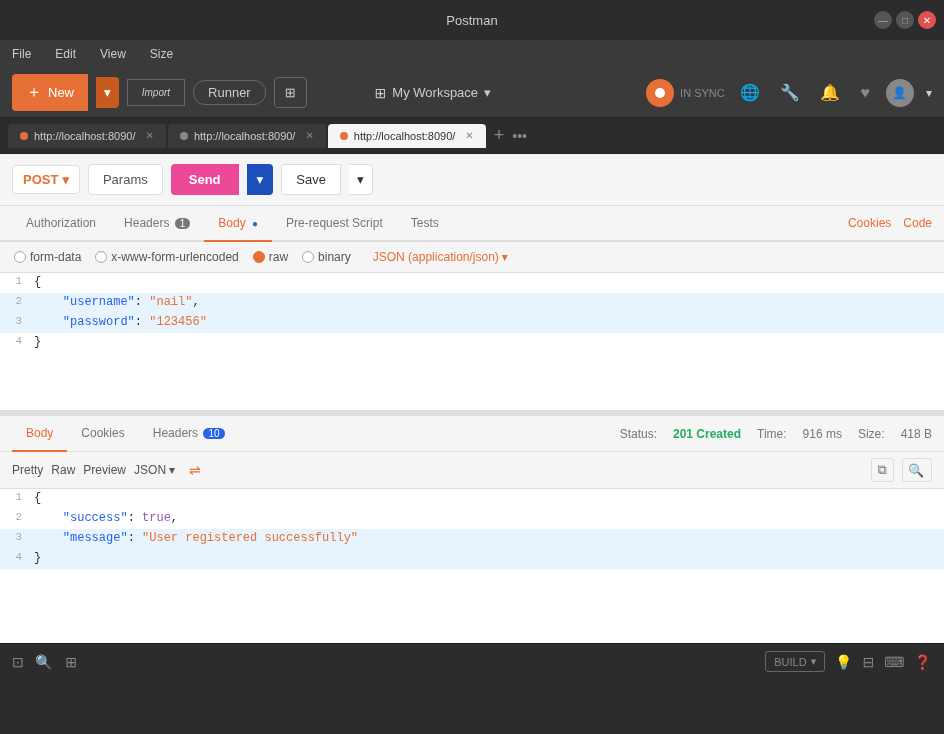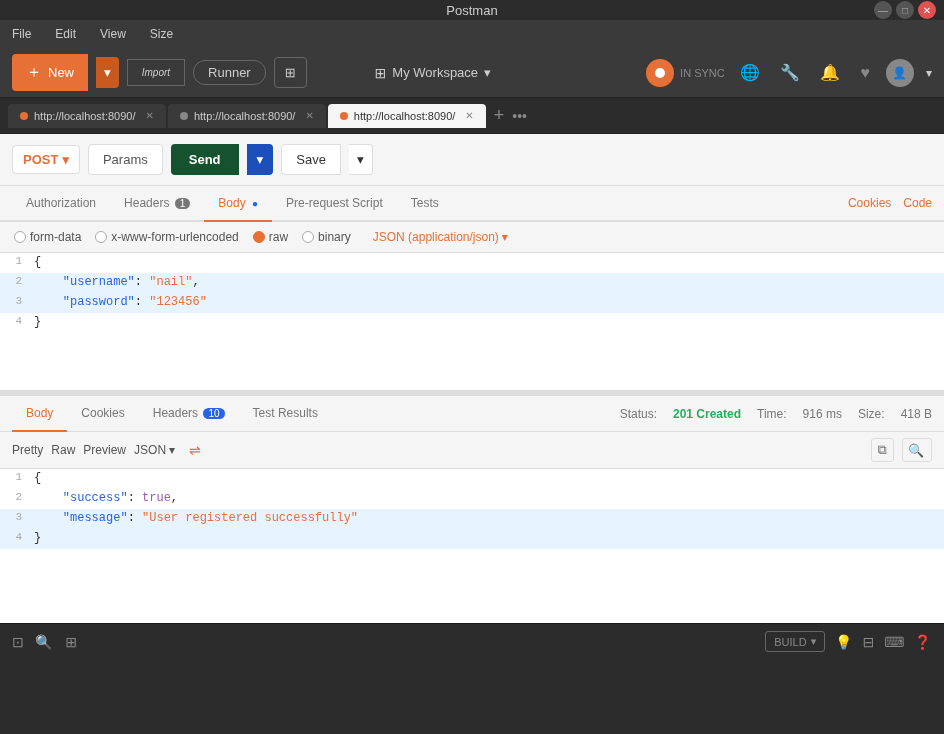--- a/index.html
+++ b/index.html
@@ -1,19 +1,19 @@
 <!DOCTYPE html>
 <html><head>
   <meta charset="utf-8">
   <style>
     * { box-sizing: border-box; margin: 0; padding: 0; }
     body { font-family: -apple-system, BlinkMacSystemFont, 'Segoe UI', sans-serif; font-size: 12px; background: #2c2c2c; color: #ccc; height: 734px; overflow: hidden; }
 
     
-    .titlebar { background: #2c2c2c; height: 20px; display: flex; align-items: center; justify-content: center; position: relative; }
+    .titlebar { background: #2c2c2c; height: 40px; display: flex; align-items: center; justify-content: center; position: relative; }
     .titlebar-title { color: #ccc; font-size: 13px; font-weight: 500; }
     .titlebar-controls { position: absolute; right: 8px; display: flex; gap: 4px; }
     .titlebar-btn { width: 18px; height: 18px; border-radius: 50%; border: none; cursor: pointer; font-size: 10px; display: flex; align-items: center; justify-content: center; }
     .tb-min { background: #555; color: #aaa; }
     .tb-max { background: #555; color: #aaa; }
     .tb-close { background: #e05252; color: #fff; }
 
     
     .menubar { background: #3a3a3a; height: 28px; display: flex; align-items: center; padding: 8px 8px; gap: 16px; }
     .menubar-item { color: #ccc; font-size: 12px; cursor: pointer; padding: 2px 4px; }
@@ -43,21 +43,21 @@
     .tab-dot-gray { width: 8px; height: 8px; border-radius: 50%; background: #888; }
     .tab-close { color: #888; margin-left: 4px; font-size: 10px; }
     .tab-add { background: transparent; border: none; color: #888; font-size: 18px; cursor: pointer; padding: 0 6px; }
     .tab-more { background: transparent; border: none; color: #888; font-size: 14px; cursor: pointer; }
 
     
     .request-bar { background: #f5f5f5; padding: 10px 12px; display: flex; align-items: center; gap: 8px; border-bottom: 1px solid #ddd; }
     .method-select { background: #fff; border: 1px solid #ddd; border-radius: 4px; padding: 6px 10px; font-size: 13px; font-weight: 600; color: #e67035; cursor: pointer; display: flex; align-items: center; gap: 4px; }
     .url-input { flex: 1; border: 1px solid #ddd; border-radius: 4px; padding: 7px 12px; font-size: 13px; color: #333; background: #fff; }
     .btn-params { background: #fff; border: 1px solid #ddd; border-radius: 4px; padding: 7px 14px; cursor: pointer; font-size: 13px; color: #555; }
-    .btn-send { background: #14532d; border: none; border-radius: 4px 0 0 4px; padding: 8px 18px; color: #fff; font-size: 13px; font-weight: 600; cursor: pointer; }
+    .btn-send { background: #ec4899; border: none; border-radius: 4px 0 0 4px; padding: 8px 18px; color: #fff; font-size: 13px; font-weight: 600; cursor: pointer; }
     .btn-send-arrow { background: #1d4fbb; border: none; border-radius: 0 4px 4px 0; padding: 8px 10px; color: #fff; cursor: pointer; }
     .btn-save { background: #fff; border: 1px solid #ddd; border-radius: 4px 0 0 4px; padding: 7px 14px; cursor: pointer; font-size: 13px; color: #333; }
     .btn-save-arrow { background: #fff; border: 1px solid #ddd; border-left: none; border-radius: 0 4px 4px 0; padding: 7px 8px; cursor: pointer; color: #333; }
 
     
     .tabs-panel { background: #f5f5f5; display: flex; align-items: center; gap: 0; padding: 0 12px; border-bottom: 2px solid #ddd; }
     .panel-tab { padding: 10px 14px; font-size: 12px; color: #777; cursor: pointer; border-bottom: 2px solid transparent; margin-bottom: -2px; }
     .panel-tab.active { color: #e67035; border-bottom: 2px solid #e67035; }
     .panel-tab-badge { background: #777; color: #fff; border-radius: 10px; padding: 0 5px; font-size: 10px; margin-left: 2px; }
     .panel-tab-badge.blue { background: #2563eb; }
@@ -258,23 +258,20 @@
     <div class="resp-tab active">
       <span>Body</span>
     </div>
     <div class="resp-tab">
       <span>Cookies</span>
     </div>
     <div class="resp-tab">
       <span>Headers</span>
       <span class="panel-tab-badge blue">10</span>
     </div>
-    <div class="resp-tab">
-      <span>Test Results</span>
-    </div>
     <div class="resp-status">
       <span>Status:</span>
       <span class="status-ok">201 Created</span>
       <span>Time:</span>
       <span>916 ms</span>
       <span>Size:</span>
       <span>418 B</span>
     </div>
   </div>
 

